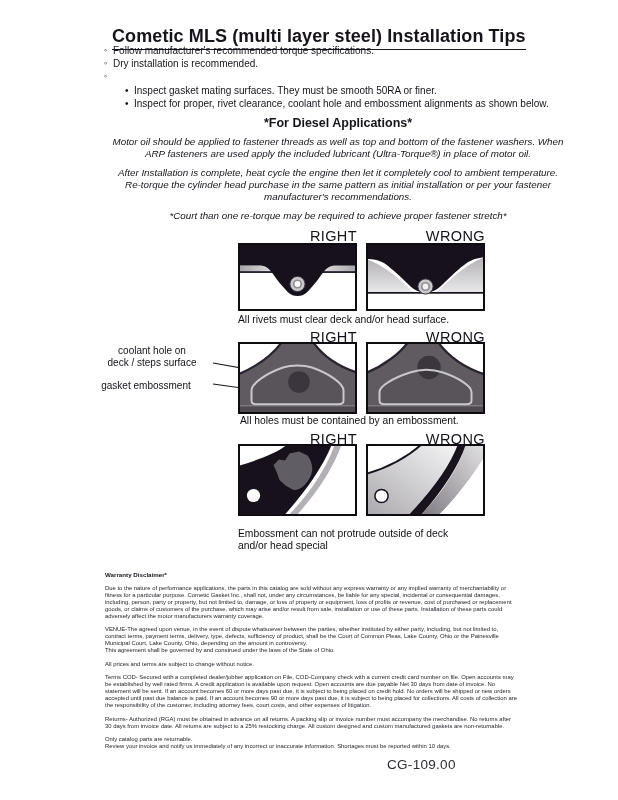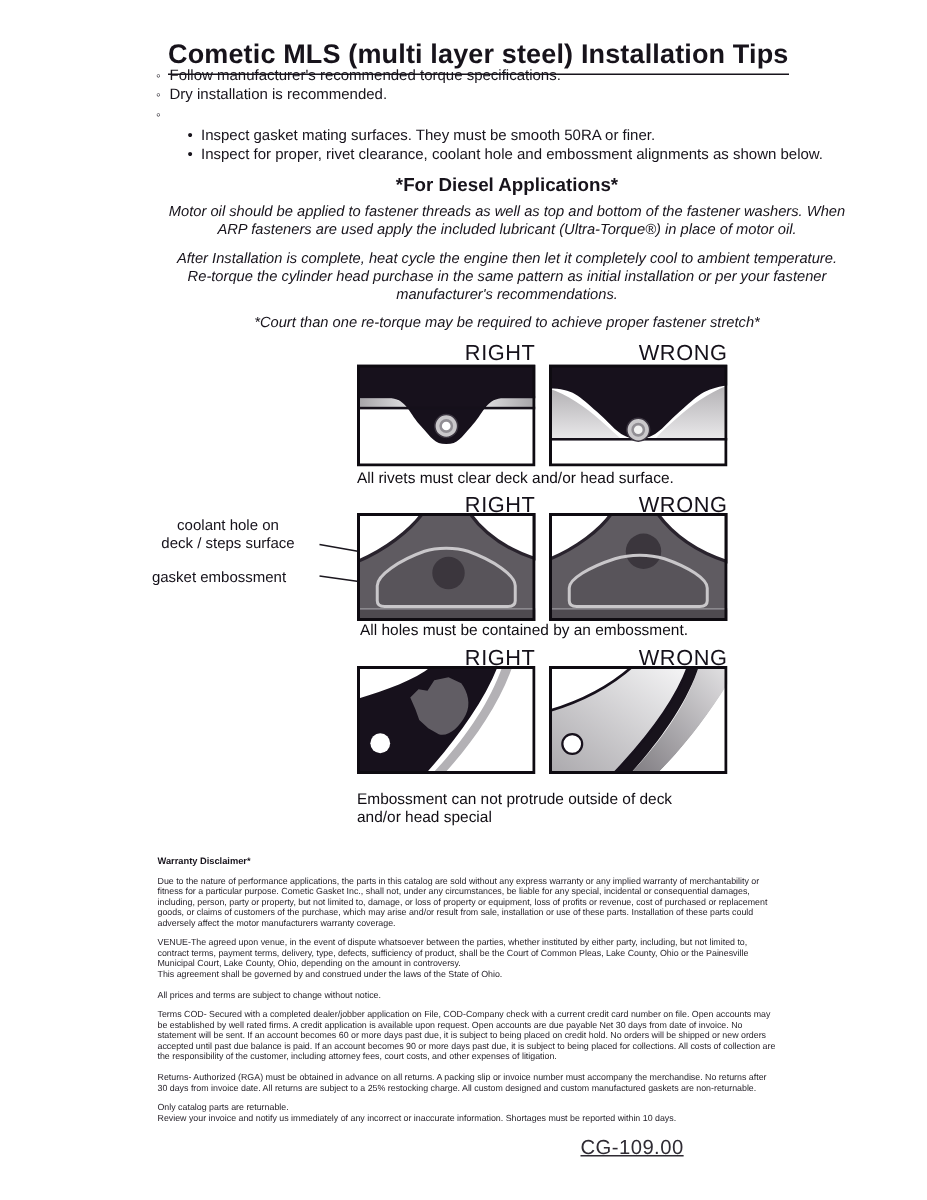--- a/index.html
+++ b/index.html
@@ -27,21 +27,21 @@
   .dlabel{width:119px;text-align:right;font-size:14.5px;letter-spacing:.4px;color:#15111a;}
   .cap{font-size:10.3px;line-height:11.5px;color:#100d13;white-space:nowrap;}
   .ann{font-size:10px;line-height:11.5px;text-align:center;color:#15111a;}
 
   
   .warranty{left:105px;top:571px;width:413px;}
   .wh{font-size:6.2px;font-weight:bold;margin:0 0 6.5px 0;}
   .w{font-size:5.9px;line-height:7px;margin:0;color:#28242c;}
   .w.gap{margin-bottom:6.5px;}
 
-  .page-code{left:387px;top:757px;font-size:13.5px;color:#2f2b33;letter-spacing:.3px;text-decoration:underline;}
+  .page-code{left:387px;top:757px;font-size:13.5px;color:#2f2b33;letter-spacing:.3px;}
   svg{display:block;}
 </style>
 </head>
 <body>
 
 <div class="abs page-title">Cometic MLS (multi layer steel) Installation Tips</div>
 
 <div class="abs tips">
   <div class="tip l1">
       <span class="mk">◦</span>

